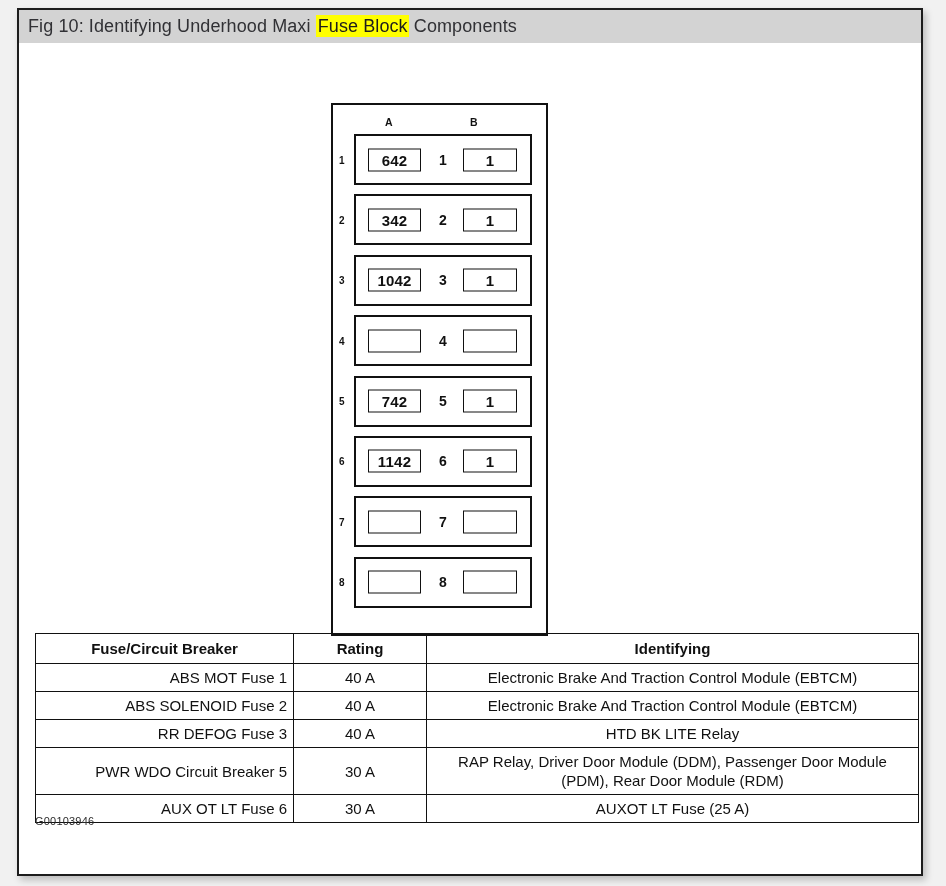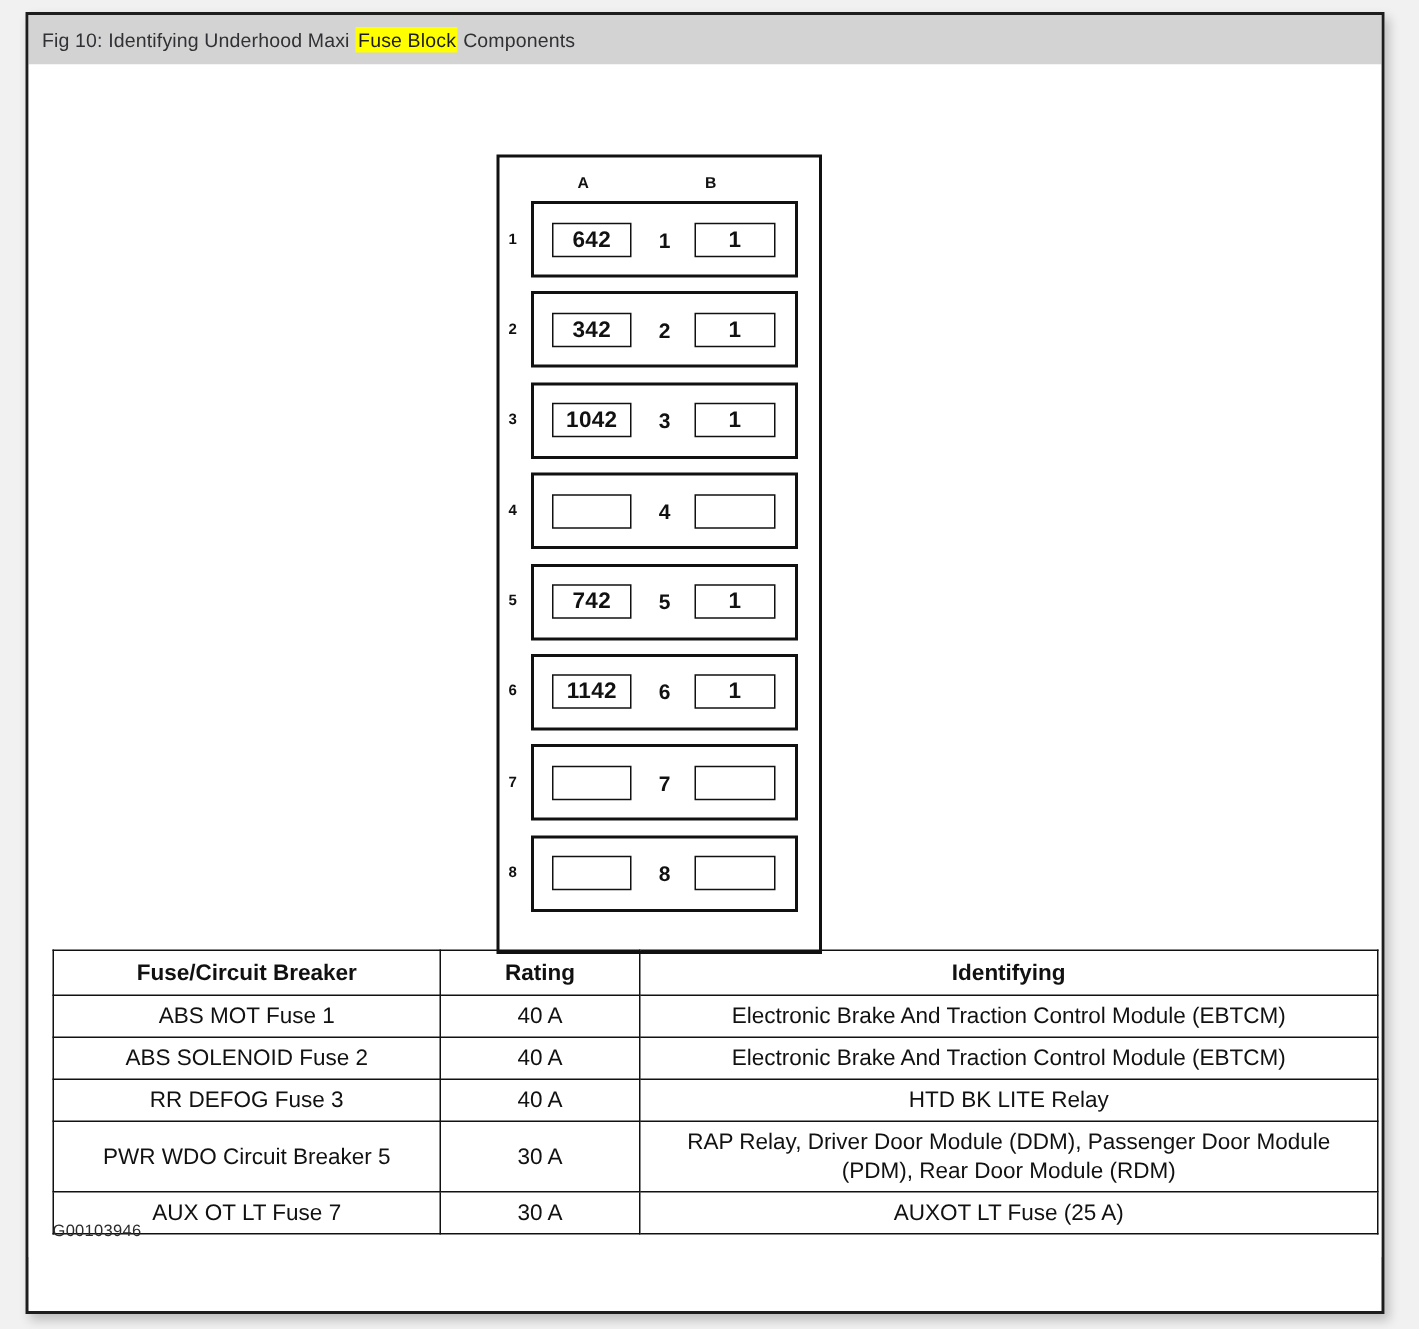--- a/index.html
+++ b/index.html
@@ -32,21 +32,21 @@
   
   .titlebar {
     height: 33px;
     background: #d3d3d3;
     display: flex;
     align-items: center;
     padding-left: 9px;
     box-sizing: border-box;
   }
   .title-text {
-    font-size: 13px;
+    font-size: 18px;
     color: #313135;
     letter-spacing: 0.1px;
     white-space: nowrap;
     text-align: center;
   }
   .title-hl {
     background: #ffff00;
     color: #1d1d1d;
     padding: 1px 1px 1px 2px;
   }
@@ -156,21 +156,21 @@
     font-weight: normal;
     font-family: "Liberation Sans", sans-serif;
     line-height: 1.27;
     vertical-align: middle;
   }
   .fuse-table thead th {
     font-weight: bold;
     text-align: center;
     padding: 5px 6px;
   }
-  .col-fuse { width: 245px; text-align: center; }
+  .col-fuse { width: 245px; text-align: right; }
   .col-rating { width: 120px; text-align: center; }
   .col-desc { text-align: center; padding-left: 8px; }
 
   
   .img-id {
     position: absolute;
     left: 16px;
     top: 772px;
     font-size: 11px;
     color: #2b2b2b;
@@ -303,21 +303,21 @@
           <td class="col-fuse">RR DEFOG Fuse 3</td>
           <td class="col-rating">40 A</td>
           <td class="col-desc">HTD BK LITE Relay</td>
         </tr>
         <tr>
           <td class="col-fuse">PWR WDO Circuit Breaker 5</td>
           <td class="col-rating">30 A</td>
           <td class="col-desc">RAP Relay, Driver Door Module (DDM), Passenger Door Module (PDM), Rear Door Module (RDM)</td>
         </tr>
         <tr>
-          <td class="col-fuse">AUX OT LT Fuse 7</td>
+          <td class="col-fuse">AUX OT LT Fuse 6</td>
           <td class="col-rating">30 A</td>
           <td class="col-desc">AUXOT LT Fuse (25 A)</td>
         </tr>
       </tbody>
     </table>
 
     <div class="img-id">G00103946</div>
 
 
   </div>

